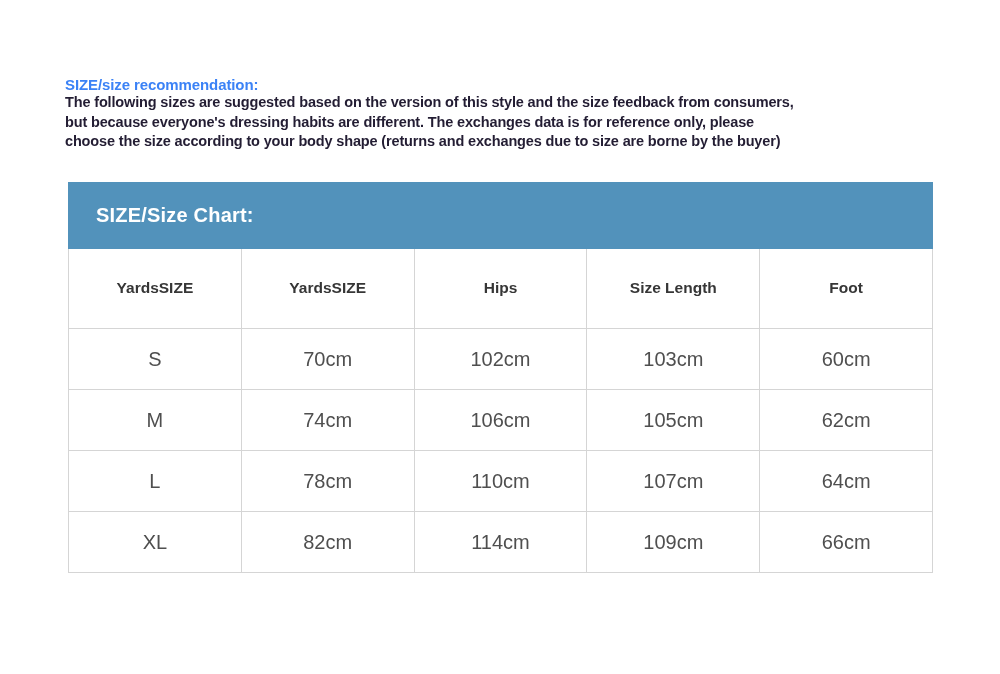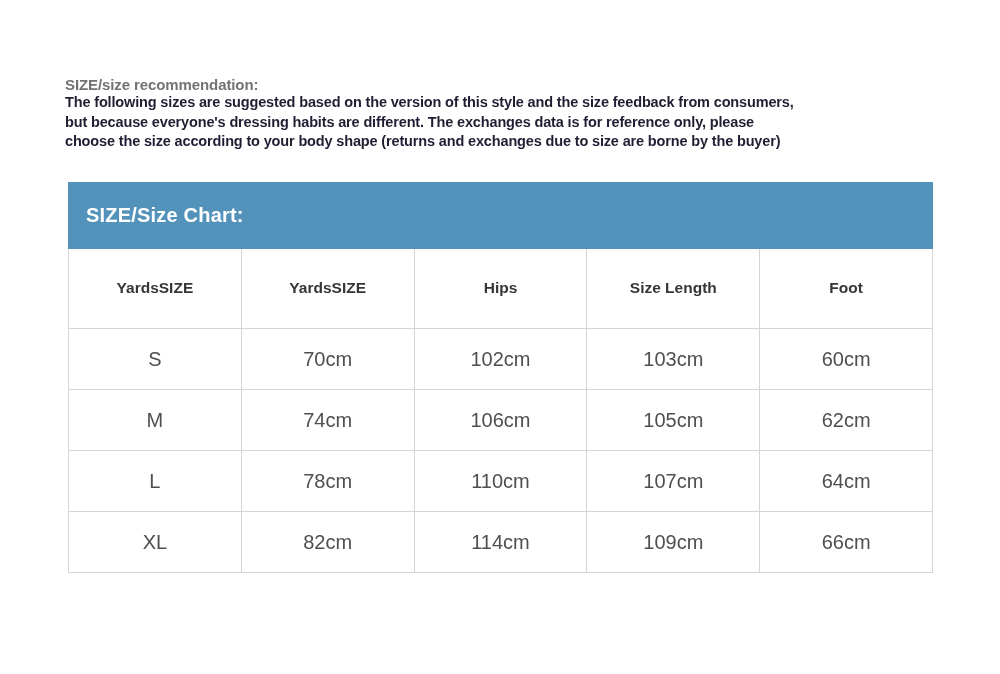--- a/index.html
+++ b/index.html
@@ -15,39 +15,39 @@
     width: 1000px;
     height: 674px;
     padding: 0 65px;
     position: relative;
   }
   .heading {
     margin-top: 76px;
     font-size: 15px;
     font-weight: 700;
     letter-spacing: -0.1px;
-    color: #737373;
+    color: #3b82f6;
   }
   .para {
     font-size: 14.5px;
     font-weight: 700;
     line-height: 19.5px;
     letter-spacing: -0.15px;
     color: #231d33;
     width: 880px;
   }
   .chart-bar {
     margin-left: 3px;
     margin-top: 30px;
     width: 865px;
     height: 67px;
     background: #5292bb;
     display: flex;
     align-items: center;
-    padding-left: 18px;
+    padding-left: 28px;
   }
   .chart-bar span {
     color: #ffffff;
     font-size: 20px;
     font-weight: 700;
     letter-spacing: 0.2px;
   }
   table.size-table {
     margin-left: 3px;
     width: 865px;

